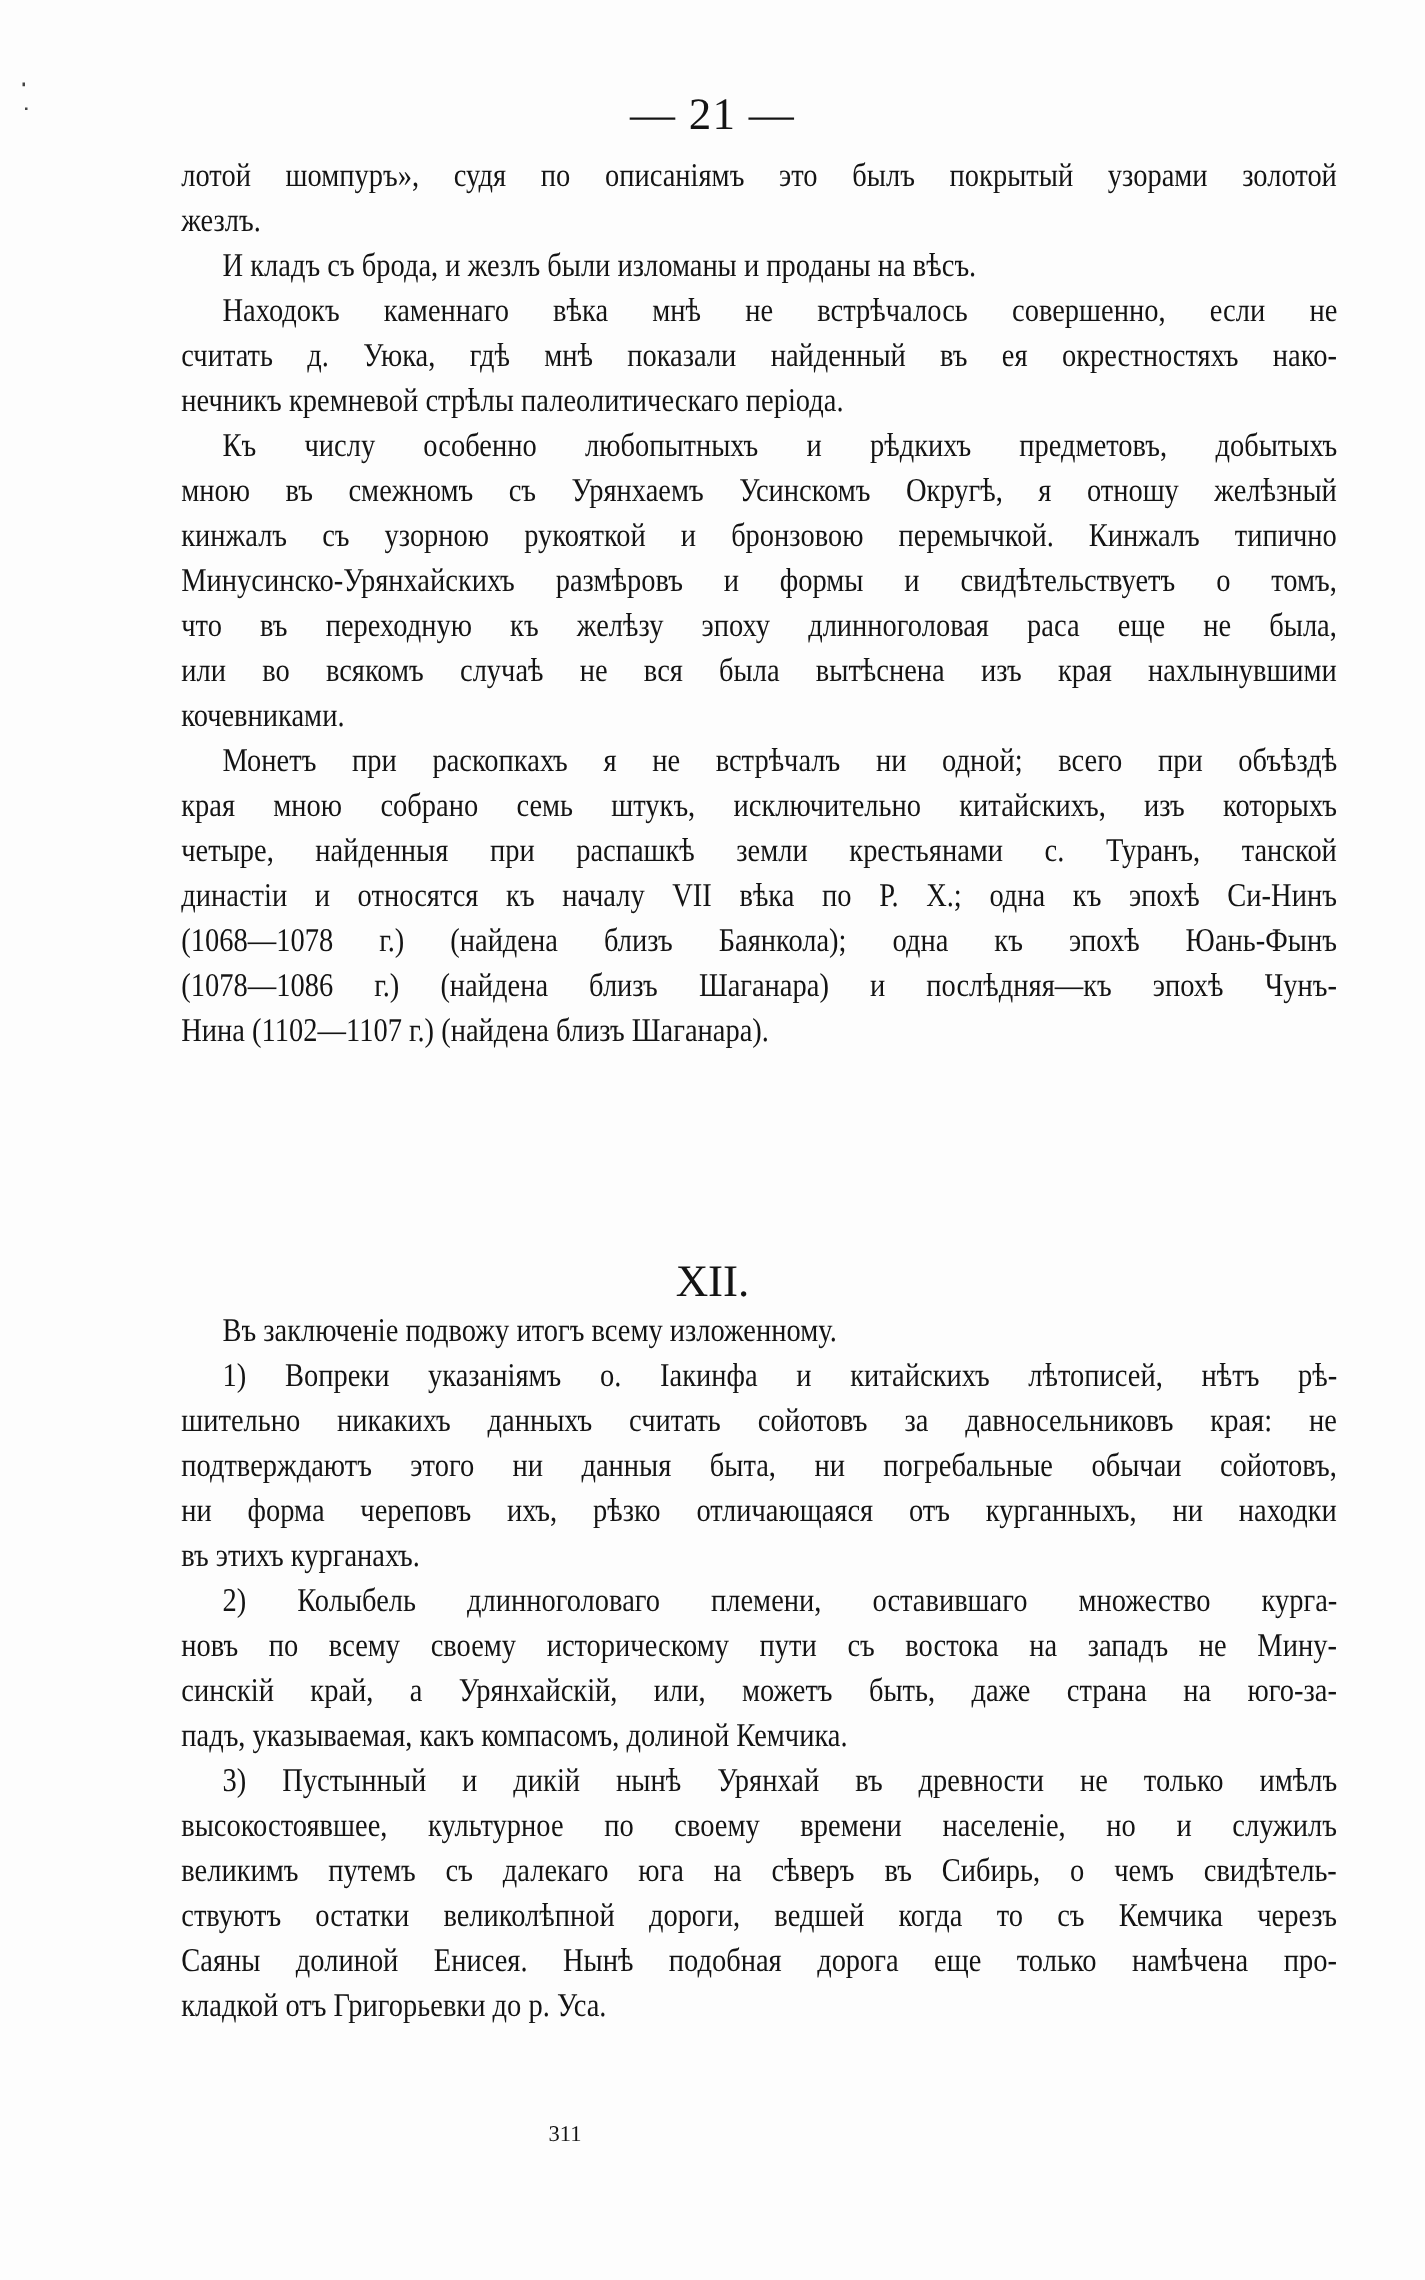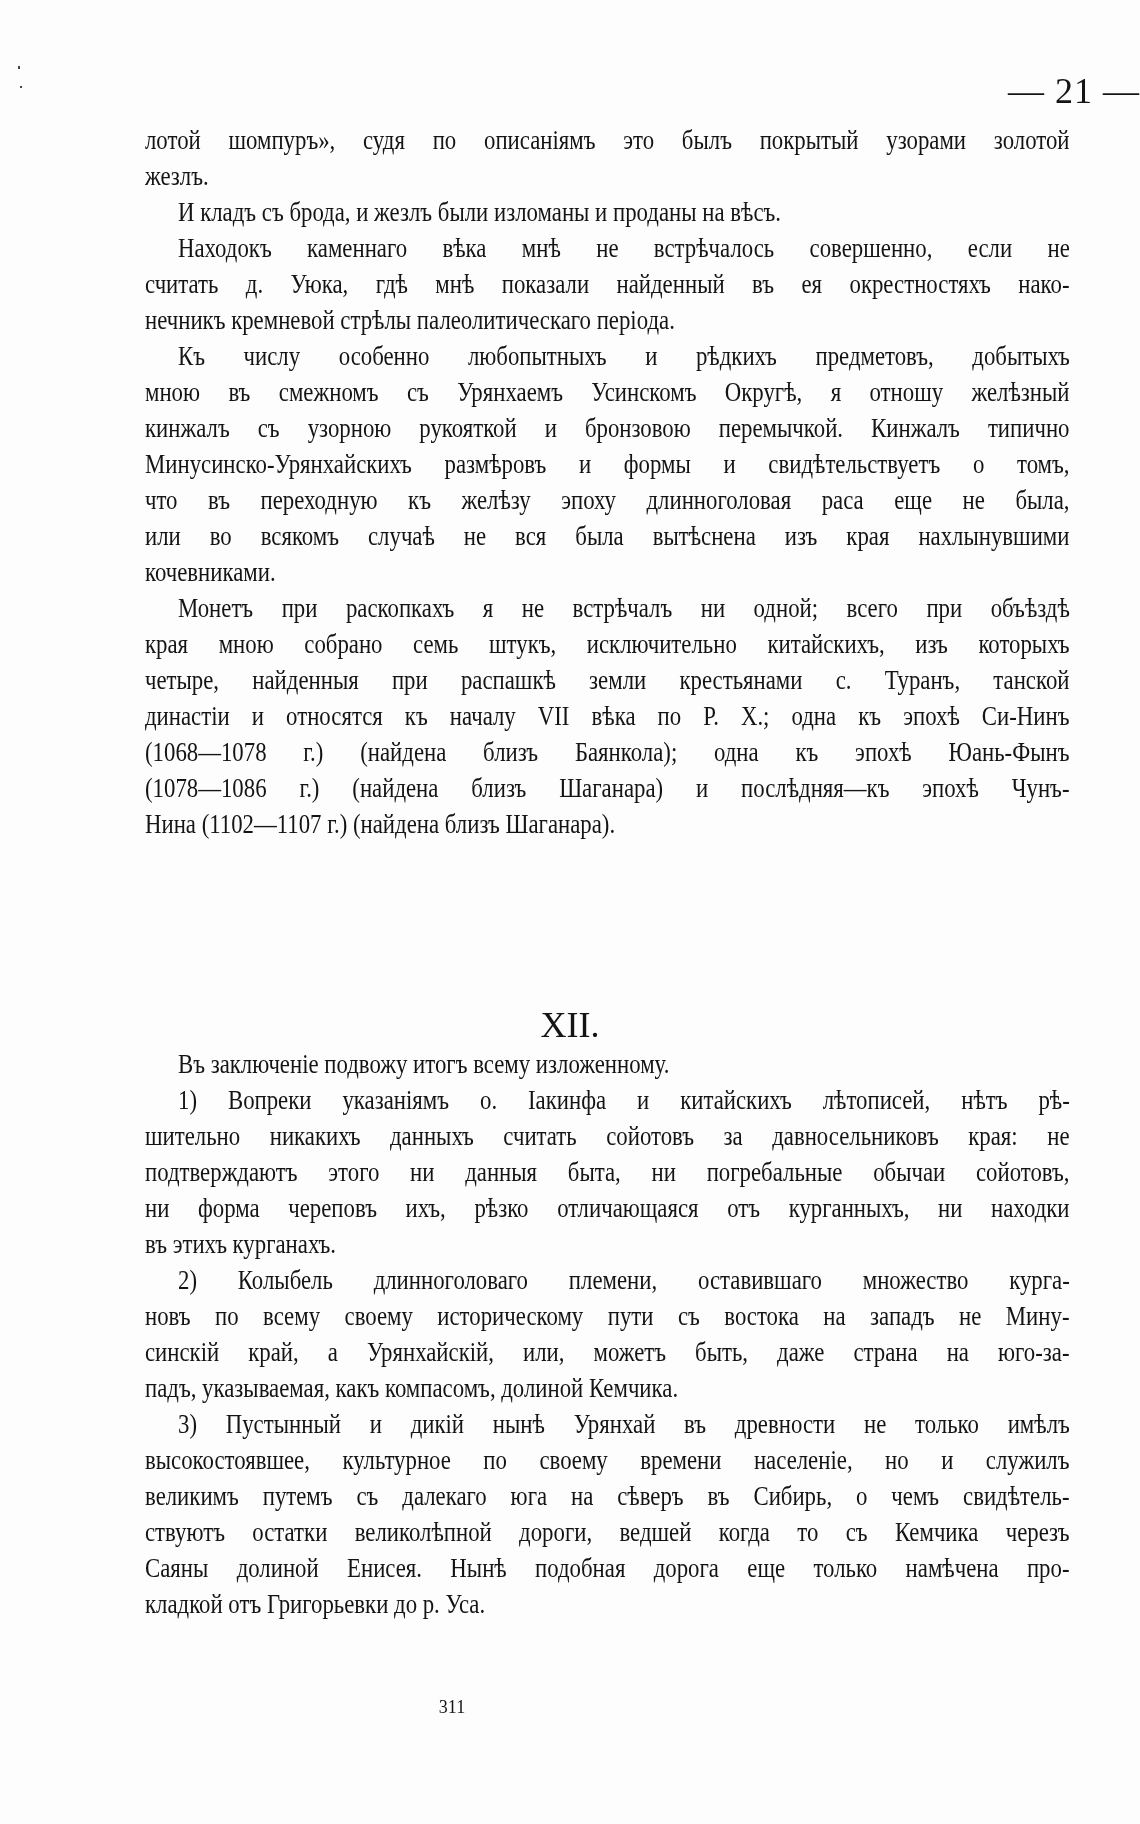--- a/index.html
+++ b/index.html
@@ -1,19 +1,19 @@
 <!DOCTYPE html>
 <html><head>
 <meta charset="utf-8">
 <style>
   html, body { margin: 0; padding: 0; background: #ffffff; }
   body { width: 1140px; height: 1824px; position: relative; overflow: hidden;
          font-family: "Liberation Serif", "DejaVu Serif", serif; color: #141414; }
   .page { position: absolute; left: 0; top: 0; width: 1140px; height: 1824px; background: #fdfdfd; }
-  .header { position: absolute; top: 70px; left: 0; width: 1140px; text-align: right;
+  .header { position: absolute; top: 70px; left: 0; width: 1140px; text-align: center;
             font-size: 36px; letter-spacing: 1px; }
   .line { position: absolute; left: 145px; width: 925px; font-size: 26.5px; line-height: 40px;
           white-space: nowrap; text-align: justify; text-align-last: justify; transform: scaleX(0.86);
           transform-origin: left top; }
   .line.last { text-align-last: left; }
   .section { position: absolute; top: 1004px; left: 0; width: 1140px; text-align: center; font-size: 36px; }
   .folio { position: absolute; top: 1697px; left: 0; width: 904px; text-align: center; font-size: 18px; }
   .speck { position: absolute; width: 2px; height: 3px; background: #444; }
 </style>
 </head>

